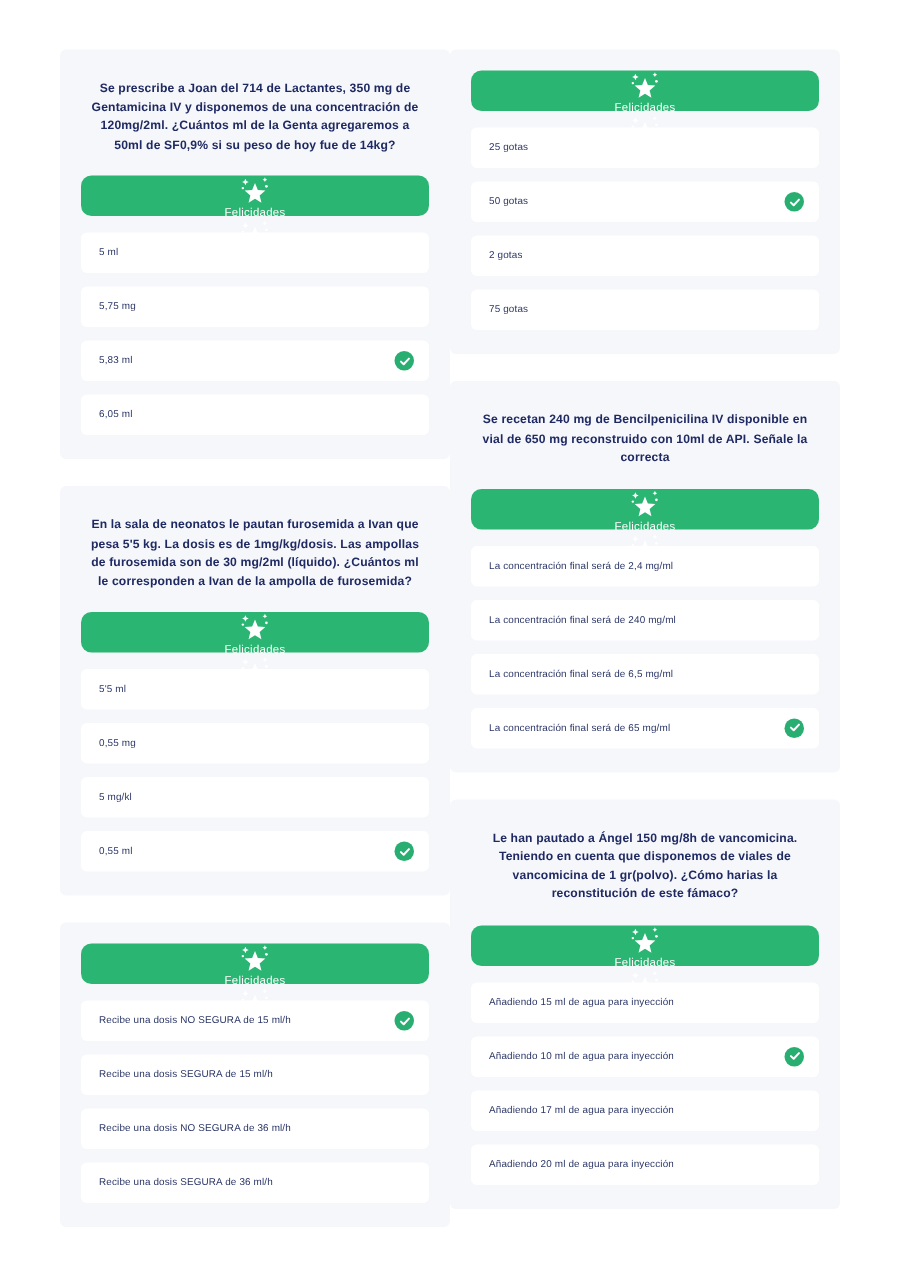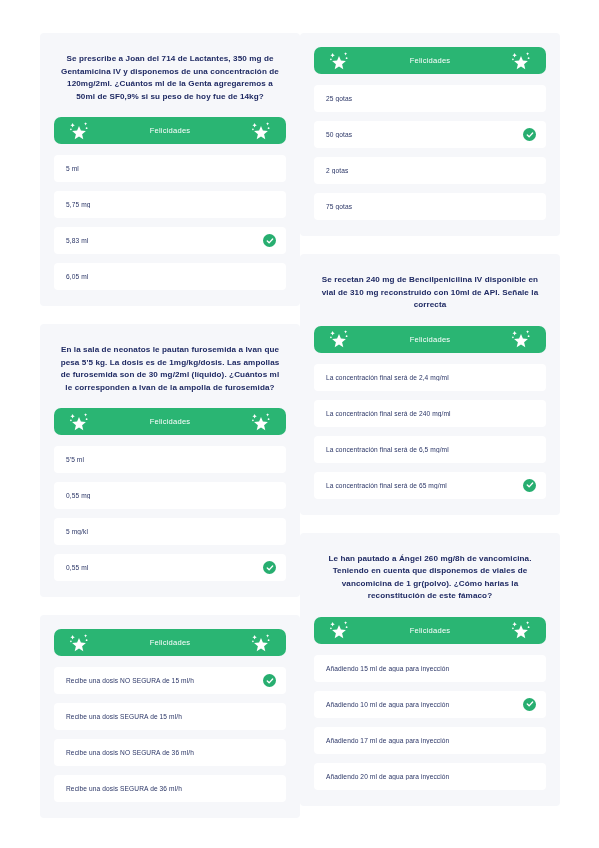--- a/index.html
+++ b/index.html
@@ -44,20 +44,21 @@
   .banner{
     background:#2ab573;
     border-radius:7px;
     height:27px;
     display:flex;
     align-items:center;
     justify-content:space-between;
     padding:0 14px;
     box-sizing:border-box;
     margin-bottom:11px;
+    flex-direction:column;
   }
   .banner-label{
     color:#ffffff;
     font-size:7.6px;
     font-weight:normal;
     flex:1;
     text-align:center;
     letter-spacing:0.2px;
   }
   .star-wrap{
@@ -328,21 +329,21 @@
             <span class="option-text">75 gotas</span>
             <span class="check hidden">
               <svg width="8" height="8" viewBox="0 0 10 10">
                 <path d="M1.6 5.1 L3.9 7.3 L8.3 2.6" stroke="#ffffff" stroke-width="1.7" fill="none" stroke-linecap="round" stroke-linejoin="round"></path>
               </svg>
             </span>
           </div>
         </div>
       </div>
       <div class="card">
-        <p class="question">Se recetan 240 mg de Bencilpenicilina IV disponible en vial de 310 mg reconstruido con 10ml de API. Señale la correcta</p>
+        <p class="question">Se recetan 240 mg de Bencilpenicilina IV disponible en vial de 650 mg reconstruido con 10ml de API. Señale la correcta</p>
         <div class="banner">
           <span class="star-wrap">
             <svg width="22" height="20" viewBox="0 0 22 20">
               <path d="M11 5 L12.9 9.6 L17.9 10 L14.1 13.3 L15.3 18.2 L11 15.5 L6.7 18.2 L7.9 13.3 L4.1 10 L9.1 9.6 Z" fill="#ffffff"></path>
               <path d="M4.6 2.1 L5.3 3.6 L6.8 4.3 L5.3 5.0 L4.6 6.5 L3.9 5.0 L2.4 4.3 L3.9 3.6 Z" fill="#ffffff"></path>
               <path d="M17.6 1.2 L18.1 2.3 L19.2 2.8 L18.1 3.3 L17.6 4.4 L17.1 3.3 L16.0 2.8 L17.1 2.3 Z" fill="#ffffff"></path>
               <circle cx="18.6" cy="7.2" r="0.9" fill="#ffffff"></circle>
               <circle cx="2.9" cy="8.4" r="0.8" fill="#ffffff"></circle>
             </svg>
           </span>
@@ -386,21 +387,21 @@
             <span class="option-text">La concentración final será de 65 mg/ml</span>
             <span class="check">
               <svg width="8" height="8" viewBox="0 0 10 10">
                 <path d="M1.6 5.1 L3.9 7.3 L8.3 2.6" stroke="#ffffff" stroke-width="1.7" fill="none" stroke-linecap="round" stroke-linejoin="round"></path>
               </svg>
             </span>
           </div>
         </div>
       </div>
       <div class="card">
-        <p class="question">Le han pautado a Ángel 260 mg/8h de vancomicina. Teniendo en cuenta que disponemos de viales de vancomicina de 1 gr(polvo). ¿Cómo harias la reconstitución de este fámaco?</p>
+        <p class="question">Le han pautado a Ángel 150 mg/8h de vancomicina. Teniendo en cuenta que disponemos de viales de vancomicina de 1 gr(polvo). ¿Cómo harias la reconstitución de este fámaco?</p>
         <div class="banner">
           <span class="star-wrap">
             <svg width="22" height="20" viewBox="0 0 22 20">
               <path d="M11 5 L12.9 9.6 L17.9 10 L14.1 13.3 L15.3 18.2 L11 15.5 L6.7 18.2 L7.9 13.3 L4.1 10 L9.1 9.6 Z" fill="#ffffff"></path>
               <path d="M4.6 2.1 L5.3 3.6 L6.8 4.3 L5.3 5.0 L4.6 6.5 L3.9 5.0 L2.4 4.3 L3.9 3.6 Z" fill="#ffffff"></path>
               <path d="M17.6 1.2 L18.1 2.3 L19.2 2.8 L18.1 3.3 L17.6 4.4 L17.1 3.3 L16.0 2.8 L17.1 2.3 Z" fill="#ffffff"></path>
               <circle cx="18.6" cy="7.2" r="0.9" fill="#ffffff"></circle>
               <circle cx="2.9" cy="8.4" r="0.8" fill="#ffffff"></circle>
             </svg>
           </span>

